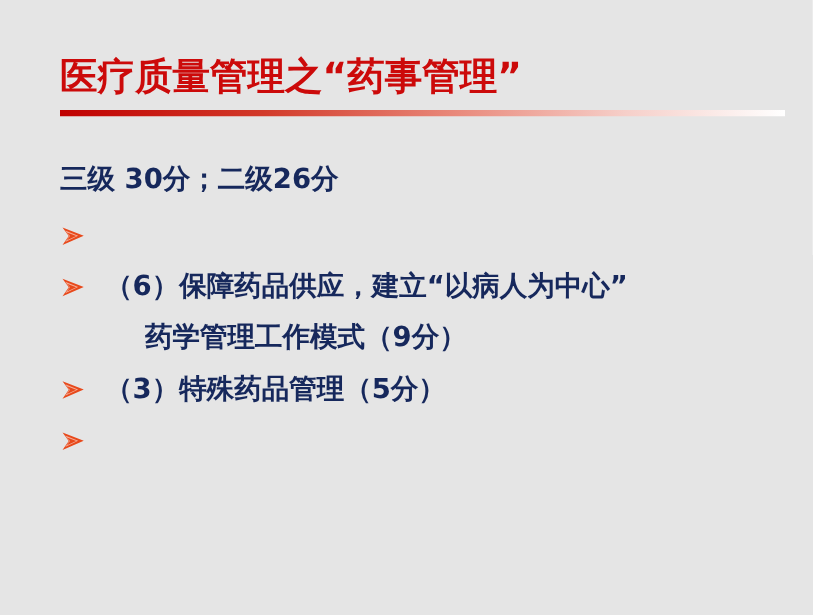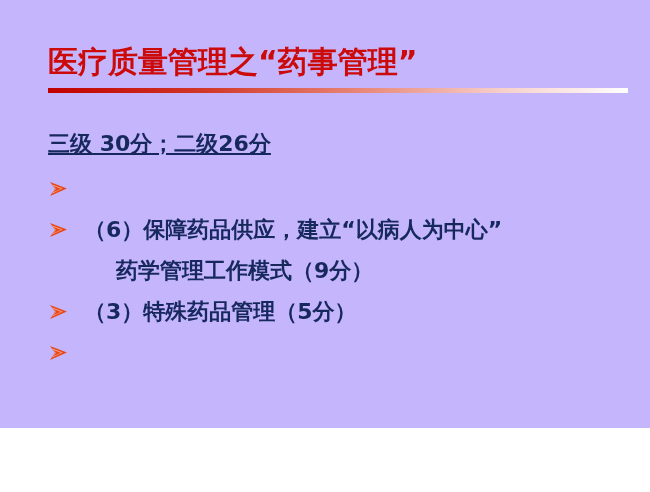--- a/index.html
+++ b/index.html
@@ -9,22 +9,22 @@
   body {
     width: 650px;
     height: 492px;
     background: #ffffff;
     font-family: "DejaVu Sans", sans-serif;
     overflow: hidden;
   }
   .slide {
     position: relative;
     width: 650px;
-    height: 428px;
-    background: #c4b5fd;
+    height: 492px;
+    background: #e5e5e5;
     box-sizing: border-box;
   }
 
   
   .title-block {
     position: absolute;
     left: 48px;
     top: 42px;
     width: 570px;
   }
@@ -54,21 +54,20 @@
     width: 585px;
   }
   .lead-line {
     font-family: "DejaVu Sans", sans-serif;
     font-size: 22px;
     font-weight: bold;
     color: #16285C;
     line-height: 36px;
     white-space: nowrap;
     margin-bottom: 6px;
-    text-decoration: underline;
   }
 
   .bullet-row {
     display: flex;
     align-items: flex-start;
     line-height: 41px;
   }
   .bullet-marker {
     width: 36px;
     flex: 0 0 36px;

